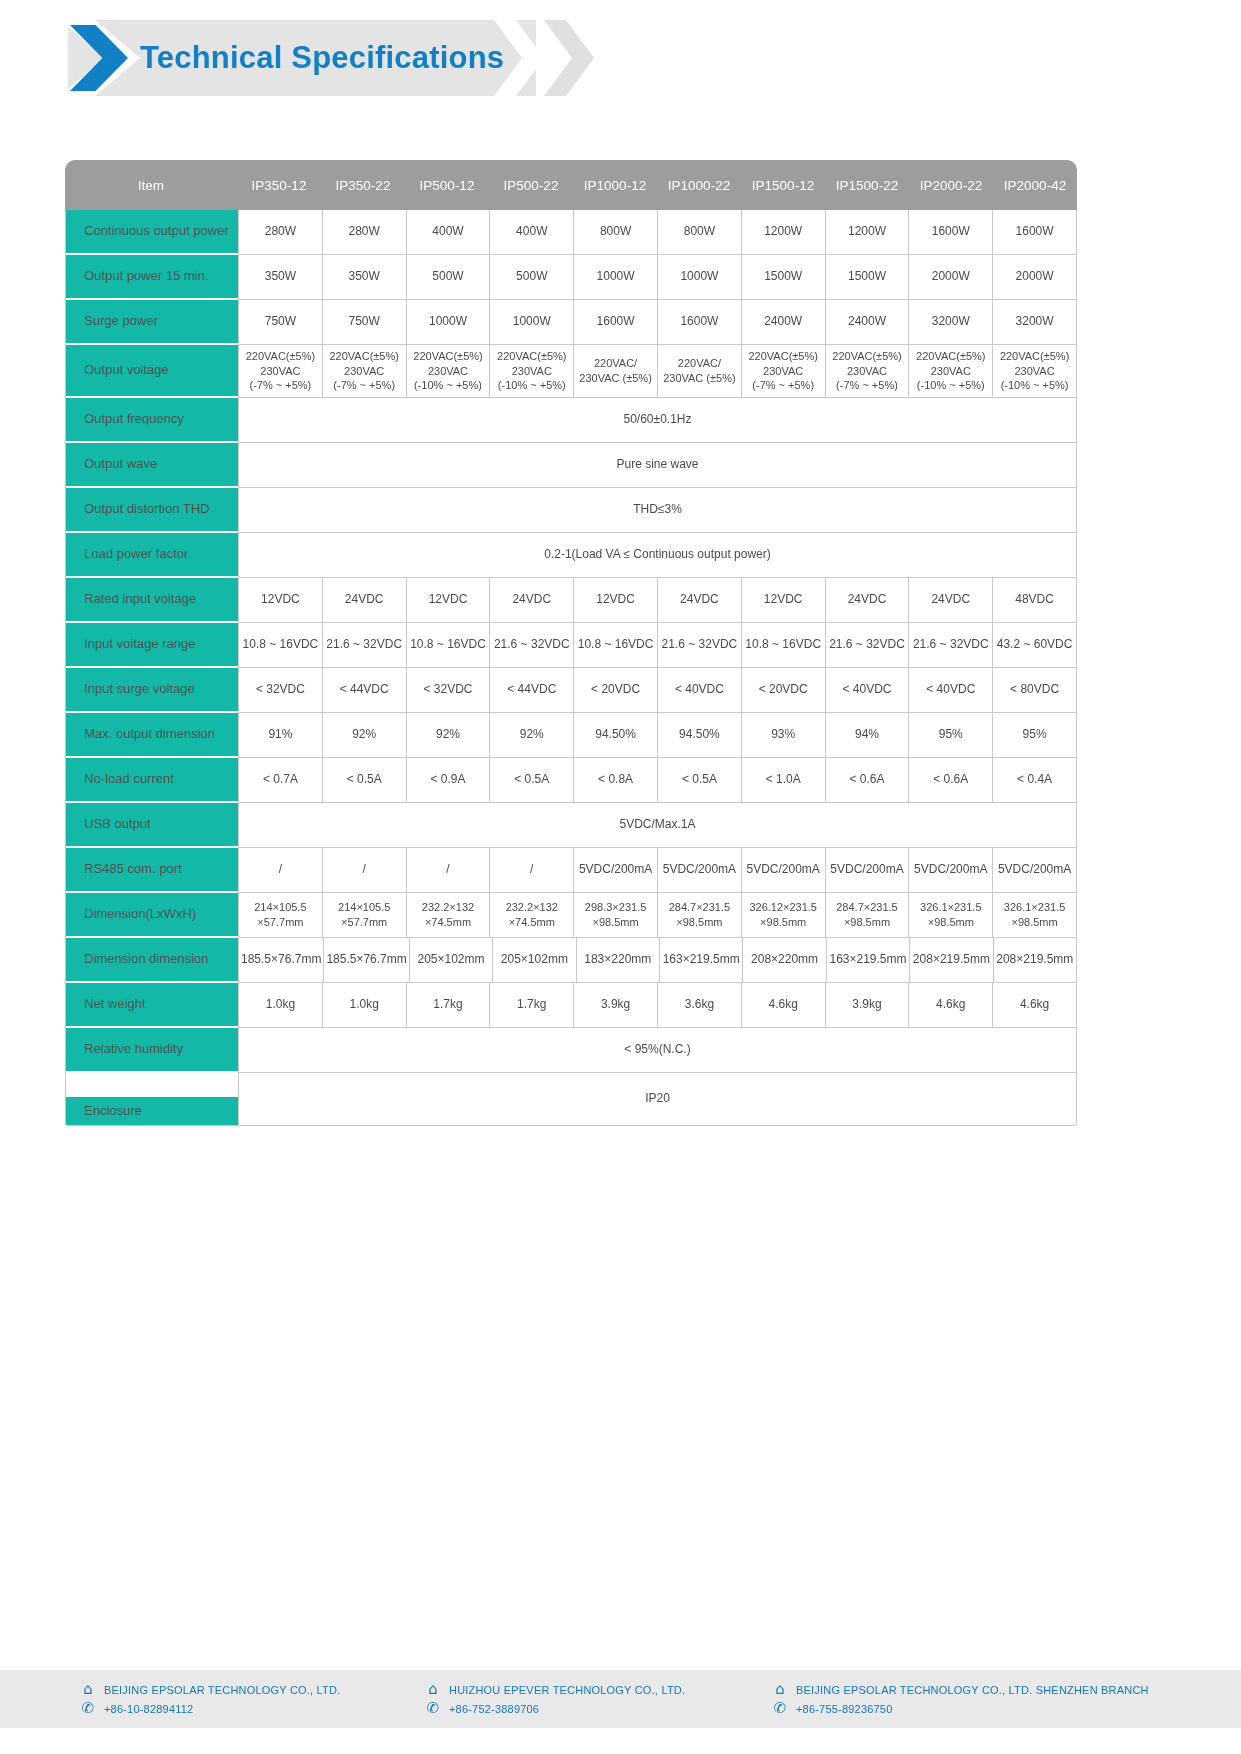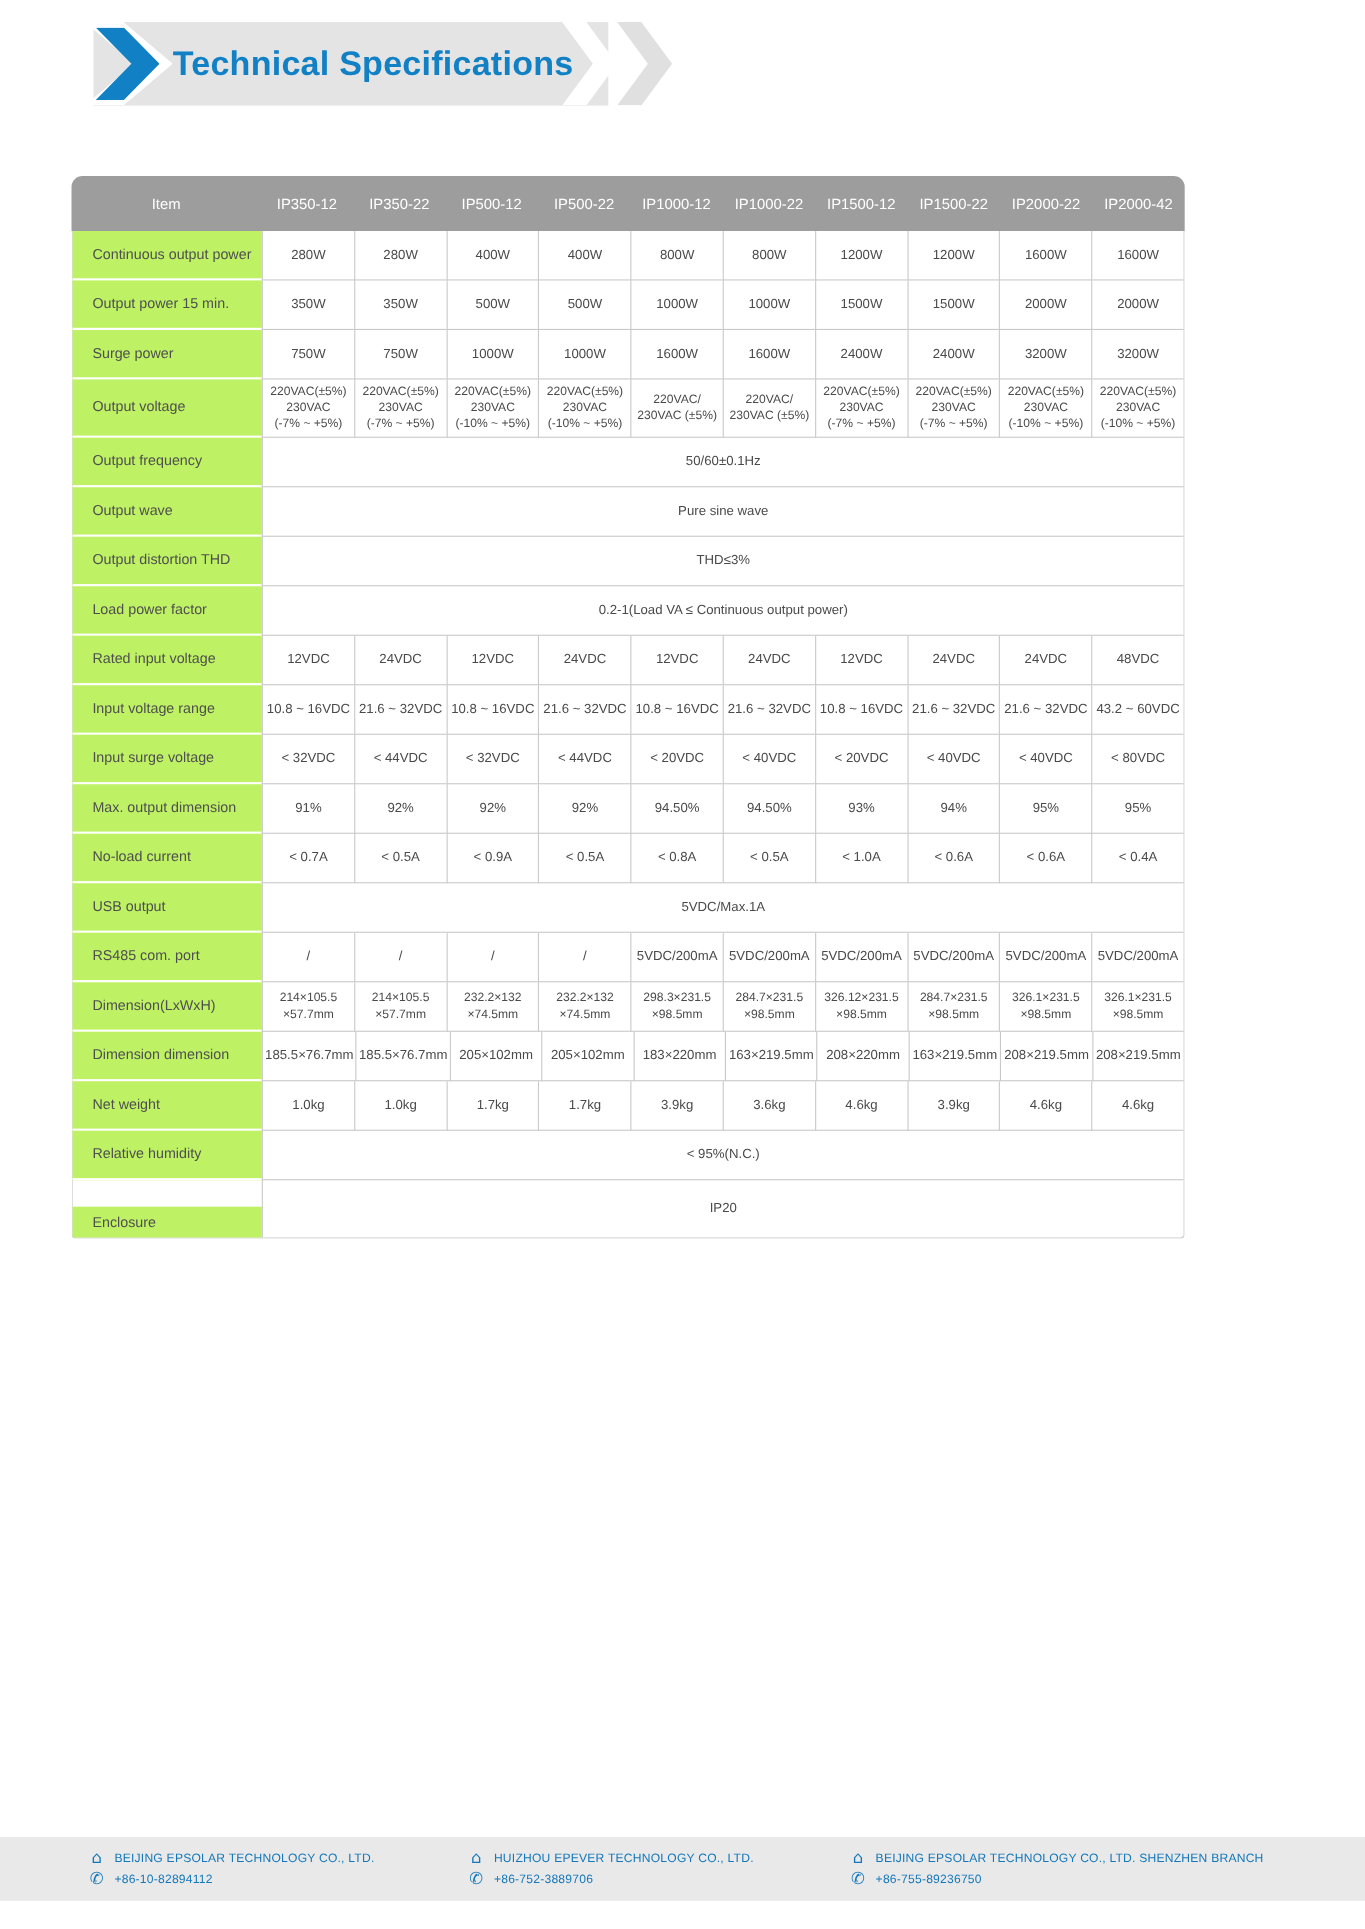--- a/index.html
+++ b/index.html
@@ -3,21 +3,21 @@
 <meta charset="utf-8">
 <style>
   * { margin:0; padding:0; box-sizing:border-box; }
   html,body { background:#ffffff; }
   body {
     width:1241px; height:1754px; position:relative; overflow:hidden;
     font-family:"Liberation Sans","DejaVu Sans",sans-serif; color:#4a4a4a;
   }
 
   
-  .banner-area { position:absolute; left:0; top:20px; width:650px; height:96px;margin-left:17px; }
+  .banner-area { position:absolute; left:0; top:20px; width:650px; height:96px; }
   .banner-bar  { position:absolute; left:68px; top:0; width:468px; height:76px; background:#e4e4e4; }
   .chev { position:absolute; top:0; height:76px;
           clip-path:polygon(0% 0%, 44% 0%, 100% 50%, 44% 100%, 0% 100%, 56% 50%); }
   .chev-white-left { left:60px; width:80px; background:#ffffff; }
   .chev-blue  { left:70px; top:5px; height:66px; width:58px; background:#1180c5; }
   .chev-white-right { left:494px; width:50px; background:#ffffff; }
   .chev-gray-right  { left:544px; width:50px; background:#e0e0e0; }
   .banner-title { position:absolute; left:140px; top:0; height:76px; display:flex; align-items:center;
                   font-size:31px; font-weight:bold; color:#1180c5; letter-spacing:0.2px; }
 
@@ -25,21 +25,21 @@
   .spec-table { position:absolute; left:65px; top:160px; width:1012px; }
   .thead {
     display:grid; grid-template-columns:172px repeat(10,1fr);
     background:#9d9d9d; color:#ffffff; height:50px;
     border-radius:10px 10px 0 0; align-items:center;
   }
   .hcell { text-align:center; font-size:13.5px; }
   .tbody { border:1px solid #c6c6c6; border-top:none; border-radius:0 0 4px 4px; background:#ffffff; }
   .row { display:grid; grid-template-columns:172px repeat(10,1fr); min-height:45px; }
   .label {
-    background:#bef264; border-bottom:2px solid #ffffff;
+    background:#14b8a6; border-bottom:2px solid #ffffff;
     display:flex; align-items:center; padding:6px 8px 6px 18px;
     font-size:13px; color:#4f4f4f; line-height:1.25;
   }
   .row:last-child .label { border-bottom:none;margin-top:24px; }
   .cell {
     border-left:1px solid #c9c9c9; border-bottom:1px solid #c9c9c9;
     display:flex; align-items:center; justify-content:center; text-align:center;
     font-size:12px; padding:4px 2px; white-space:pre-line; line-height:1.3;
   }
   .row:last-child .cell { border-bottom:none; }

